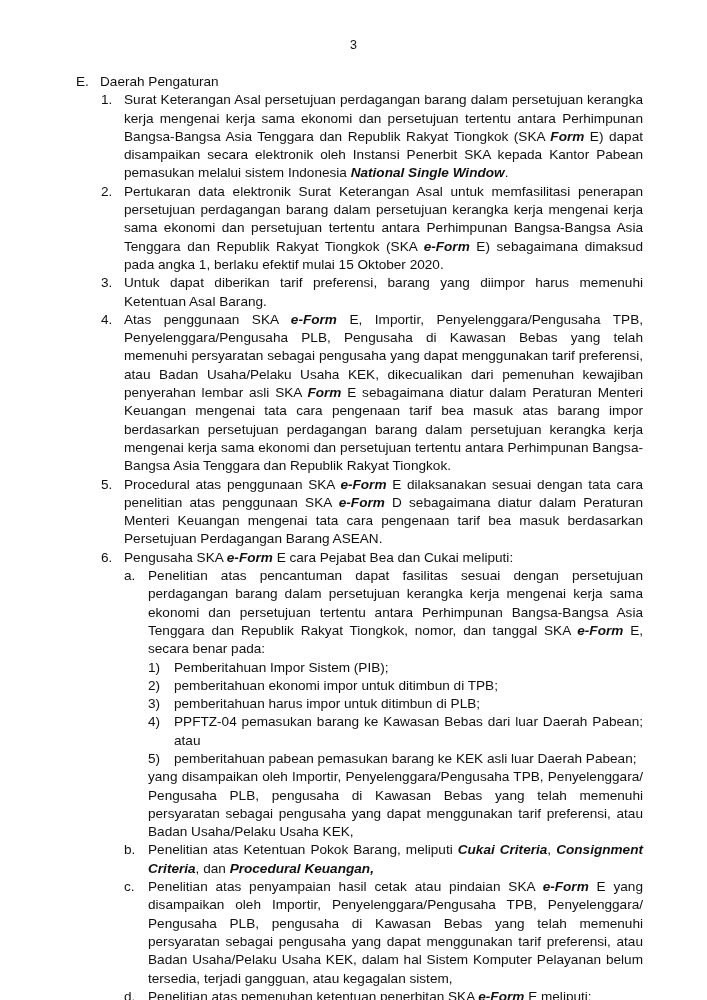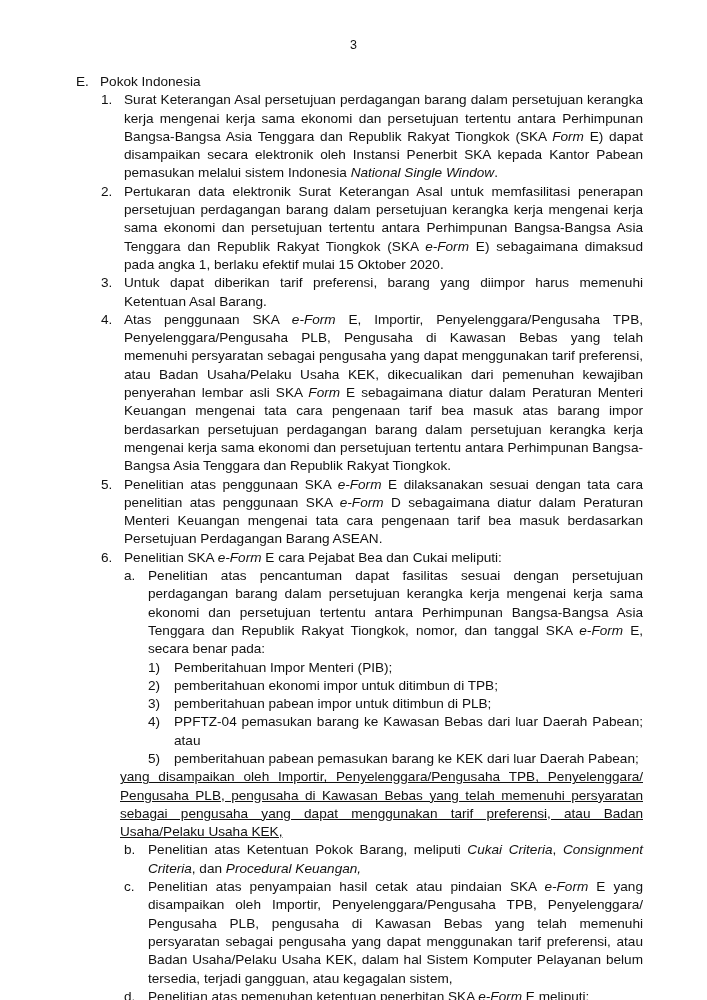--- a/index.html
+++ b/index.html
@@ -12,32 +12,32 @@
   .row { display: flex; }
   .lbl { flex: 0 0 auto; }
   .txt { flex: 1 1 auto; text-align: justify; }
   .sec-lbl { width: 24px; }
   .num-lbl { width: 23px; }
   .alpha-lbl { width: 24px; }
   .sub-lbl { width: 26px; }
   .lvl1 { margin-left: 25px; }
   .lvl2 { margin-left: 48px; }
   .lvl3 { margin-left: 72px; }
-  .cont { margin-left: 44px; text-align: justify; text-decoration: underline; }
-  i { font-style: italic; }
+  .cont { margin-left: 72px; text-align: justify; }
+  i { font-style: italic; font-weight: bold; }
 </style>
 </head>
 <body>
 
 <div class="page-num">3</div>
 
 <div class="content">
   <div class="row">
     <span class="lbl sec-lbl">E.</span>
-    <span class="txt">Pokok Indonesia</span>
+    <span class="txt">Daerah Pengaturan</span>
   </div>
 
   <div id="items">
       <div class="row lvl1">
         <span class="lbl num-lbl">1.</span>
         <span class="txt"><span>Surat Keterangan Asal persetujuan perdagangan barang dalam persetujuan kerangka kerja mengenai kerja sama ekonomi dan persetujuan tertentu antara Perhimpunan Bangsa-Bangsa Asia Tenggara dan Republik Rakyat Tiongkok (SKA </span><i>Form</i><span> E) dapat disampaikan secara elektronik oleh Instansi Penerbit SKA kepada Kantor Pabean pemasukan melalui sistem Indonesia </span><i>National Single Window</i><span>.</span></span>
       </div>
       <div class="row lvl1">
         <span class="lbl num-lbl">2.</span>
         <span class="txt"><span>Pertukaran data elektronik Surat Keterangan Asal untuk memfasilitasi penerapan persetujuan perdagangan barang dalam persetujuan kerangka kerja mengenai kerja sama ekonomi dan persetujuan tertentu antara Perhimpunan Bangsa-Bangsa Asia Tenggara dan Republik Rakyat Tiongkok (SKA </span><i>e-Form</i><span> E) sebagaimana dimaksud pada angka 1, berlaku efektif mulai 15 Oktober 2020.</span></span>
@@ -45,51 +45,51 @@
       <div class="row lvl1">
         <span class="lbl num-lbl">3.</span>
         <span class="txt"><span>Untuk dapat diberikan tarif preferensi, barang yang diimpor harus memenuhi Ketentuan Asal Barang.</span></span>
       </div>
       <div class="row lvl1">
         <span class="lbl num-lbl">4.</span>
         <span class="txt"><span>Atas penggunaan SKA </span><i>e-Form</i><span> E, Importir, Penyelenggara/Pengusaha TPB, Penyelenggara/Pengusaha PLB, Pengusaha di Kawasan Bebas yang telah memenuhi persyaratan sebagai pengusaha yang dapat menggunakan tarif preferensi, atau Badan Usaha/Pelaku Usaha KEK, dikecualikan dari pemenuhan kewajiban penyerahan lembar asli SKA </span><i>Form</i><span> E sebagaimana diatur dalam Peraturan Menteri Keuangan mengenai tata cara pengenaan tarif bea masuk atas barang impor berdasarkan persetujuan perdagangan barang dalam persetujuan kerangka kerja mengenai kerja sama ekonomi dan persetujuan tertentu antara Perhimpunan Bangsa-Bangsa Asia Tenggara dan Republik Rakyat Tiongkok.</span></span>
       </div>
       <div class="row lvl1">
         <span class="lbl num-lbl">5.</span>
-        <span class="txt"><span>Penelitian atas penggunaan SKA </span><i>e-Form</i><span> E dilaksanakan sesuai dengan tata cara penelitian atas penggunaan SKA </span><i>e-Form</i><span> D sebagaimana diatur dalam Peraturan Menteri Keuangan mengenai tata cara pengenaan tarif bea masuk berdasarkan Persetujuan Perdagangan Barang ASEAN.</span></span>
+        <span class="txt"><span>Procedural atas penggunaan SKA </span><i>e-Form</i><span> E dilaksanakan sesuai dengan tata cara penelitian atas penggunaan SKA </span><i>e-Form</i><span> D sebagaimana diatur dalam Peraturan Menteri Keuangan mengenai tata cara pengenaan tarif bea masuk berdasarkan Persetujuan Perdagangan Barang ASEAN.</span></span>
       </div>
       <div class="row lvl1">
         <span class="lbl num-lbl">6.</span>
-        <span class="txt"><span>Penelitian SKA </span><i>e-Form</i><span> E cara Pejabat Bea dan Cukai meliputi:</span></span>
+        <span class="txt"><span>Pengusaha SKA </span><i>e-Form</i><span> E cara Pejabat Bea dan Cukai meliputi:</span></span>
       </div>
     </div>
   <div id="subitems">
       <div class="row lvl2">
         <span class="lbl alpha-lbl">a.</span>
         <span class="txt"><span>Penelitian atas pencantuman dapat fasilitas sesuai dengan persetujuan perdagangan barang dalam persetujuan kerangka kerja mengenai kerja sama ekonomi dan persetujuan tertentu antara Perhimpunan Bangsa-Bangsa Asia Tenggara dan Republik Rakyat Tiongkok, nomor, dan tanggal SKA </span><i>e-Form</i><span> E, secara benar pada:</span></span>
       </div>
       <div class="row lvl3">
         <span class="lbl sub-lbl">1)</span>
-        <span class="txt">Pemberitahuan Impor Menteri (PIB);</span>
+        <span class="txt">Pemberitahuan Impor Sistem (PIB);</span>
       </div>
       <div class="row lvl3">
         <span class="lbl sub-lbl">2)</span>
         <span class="txt">pemberitahuan ekonomi impor untuk ditimbun di TPB;</span>
       </div>
       <div class="row lvl3">
         <span class="lbl sub-lbl">3)</span>
-        <span class="txt">pemberitahuan pabean impor untuk ditimbun di PLB;</span>
+        <span class="txt">pemberitahuan harus impor untuk ditimbun di PLB;</span>
       </div>
       <div class="row lvl3">
         <span class="lbl sub-lbl">4)</span>
         <span class="txt">PPFTZ-04 pemasukan barang ke Kawasan Bebas dari luar Daerah Pabean; atau</span>
       </div>
       <div class="row lvl3">
         <span class="lbl sub-lbl">5)</span>
-        <span class="txt">pemberitahuan pabean pemasukan barang ke KEK dari luar Daerah Pabean;</span>
+        <span class="txt">pemberitahuan pabean pemasukan barang ke KEK asli luar Daerah Pabean;</span>
       </div>
       <div class="cont">yang disampaikan oleh Importir, Penyelenggara/Pengusaha TPB, Penyelenggara/ Pengusaha PLB, pengusaha di Kawasan Bebas yang telah memenuhi persyaratan sebagai pengusaha yang dapat menggunakan tarif preferensi, atau Badan Usaha/Pelaku Usaha KEK,</div>
       <div class="row lvl2">
         <span class="lbl alpha-lbl">b.</span>
         <span class="txt"><span>Penelitian atas Ketentuan Pokok Barang, meliputi </span><i>Cukai Criteria</i><span>, </span><i>Consignment Criteria</i><span>, dan </span><i>Procedural Keuangan,</i><span></span></span>
       </div>
       <div class="row lvl2">
         <span class="lbl alpha-lbl">c.</span>
         <span class="txt"><span>Penelitian atas penyampaian hasil cetak atau pindaian SKA </span><i>e-Form</i><span> E yang disampaikan oleh Importir, Penyelenggara/Pengusaha TPB, Penyelenggara/ Pengusaha PLB, pengusaha di Kawasan Bebas yang telah memenuhi persyaratan sebagai pengusaha yang dapat menggunakan tarif preferensi, atau Badan Usaha/Pelaku Usaha KEK, dalam hal Sistem Komputer Pelayanan belum tersedia, terjadi gangguan, atau kegagalan sistem,</span></span>
       </div>

